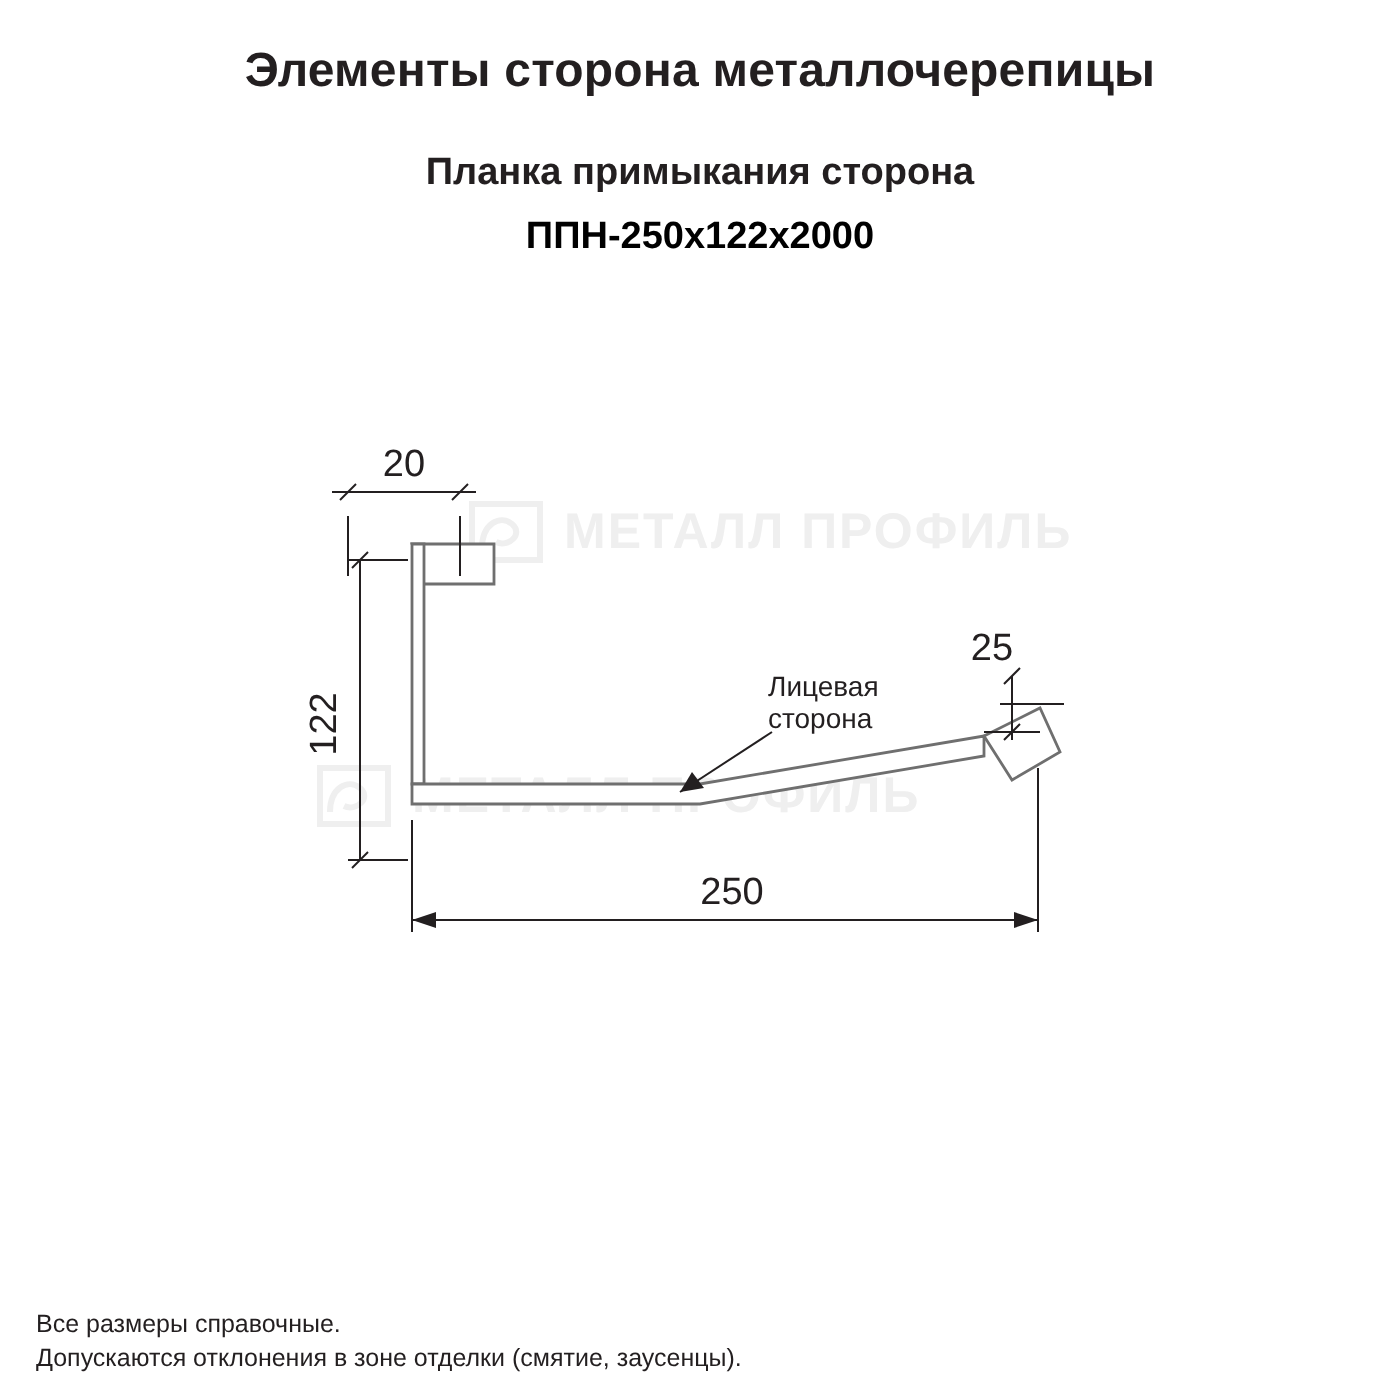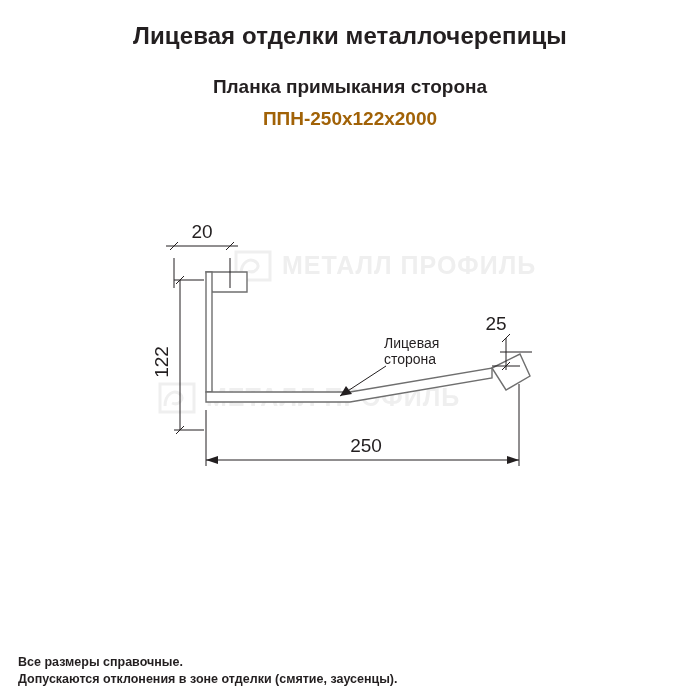--- a/index.html
+++ b/index.html
@@ -37,38 +37,37 @@
   .title-sub {
     font-size: 19px;
     font-weight: bold;
     margin: 0 0 10px 0;
     color: #231f20;
   }
   .title-code {
     font-size: 19px;
     font-weight: bold;
     margin: 0;
-    color: #a16207;
+    color: #000000;
   }
   .drawing {
     position: absolute;
     top: 170px;
     left: 0;
     width: 700px;
     height: 360px;
   }
   .footer {
     position: absolute;
     left: 18px;
     bottom: 12px;
     width: 660px;
     font-size: 12.5px;
     line-height: 17px;
     color: #231f20;
-    font-weight: bold;
   }
   .footer div {
     white-space: nowrap;
   }
   svg {
     display: block;
   }
   .wm-text {
     font-family: "Liberation Sans", sans-serif;
     font-weight: bold;
@@ -86,21 +85,21 @@
     font-size: 14px;
     fill: #231f20;
   }
 </style>
 </head>
 <body>
 
 <div class="page">
 
   <div class="title-block">
-    <div class="title-main">Лицевая отделки металлочерепицы</div>
+    <div class="title-main">Элементы сторона металлочерепицы</div>
     <div class="title-sub">Планка примыкания сторона</div>
     <div class="title-code">ППН-250х122х2000</div>
   </div>
 
   <div class="drawing">
     <svg width="700" height="360" viewBox="0 0 700 360" xmlns="http://www.w3.org/2000/svg">
 
       <g opacity="1">
         <g transform="translate(236,98)">
 

